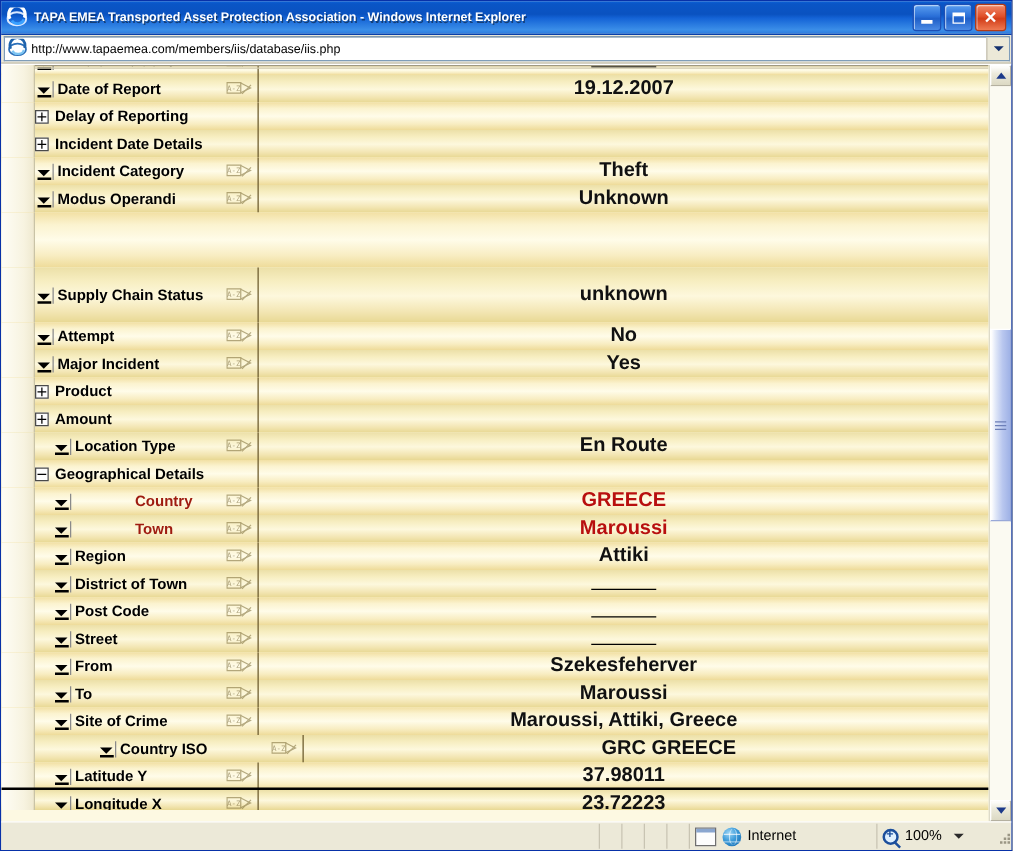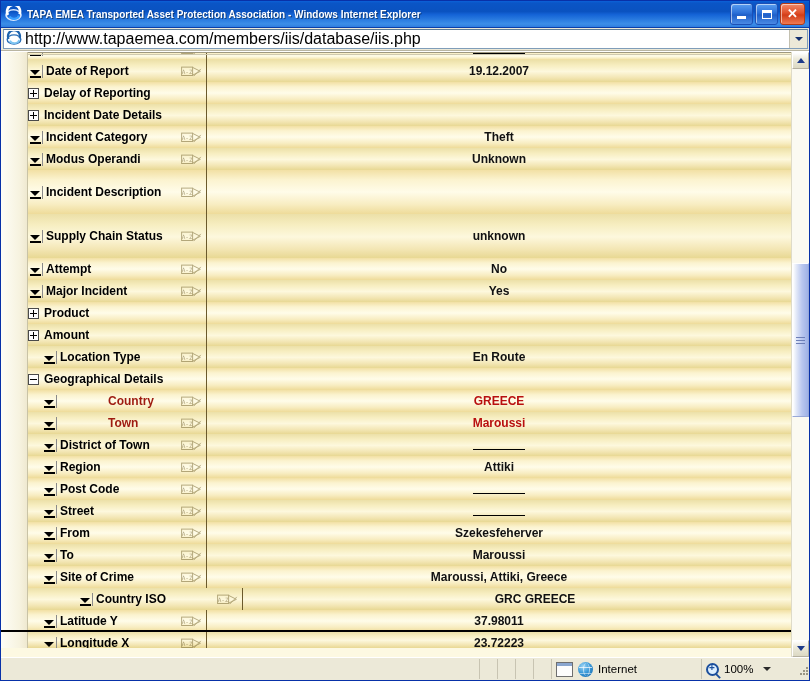--- a/index.html
+++ b/index.html
@@ -57,21 +57,21 @@
     border-bottom:1px solid #b9b5a2;
   }
   .addrbox{
     flex:1 1 auto;height:20px;background:#ffffff;
     border:1px solid #7f9db9;border-top-color:#5b7a96;
     display:flex;align-items:center;margin:0 0 0 1px;
     box-sizing:border-box;
   }
   .addr-ie{width:16px;height:16px;flex:0 0 16px;margin:0 3px 0 2px;position:relative;}
   .addrtext{
-    font-size:16px;color:#000;white-space:nowrap;overflow:hidden;
+    font-size:10px;color:#000;white-space:nowrap;overflow:hidden;
     flex:1 1 auto;
   }
   .addr-drop{
     width:17px;height:18px;flex:0 0 17px;
     background:#ece9d8;border-left:1px solid #c3c0b0;
     display:flex;align-items:center;justify-content:center;
   }
   .caret-dn{
     width:0;height:0;border-left:4px solid transparent;border-right:4px solid transparent;
     border-top:4px solid #14306e;
@@ -105,21 +105,21 @@
     display:flex;align-items:center;
     border-right:1px solid #6b5a2c;
     padding-right:18px;position:relative;
   }
   .valuecell{
     flex:1 1 auto;box-sizing:border-box;
     display:flex;align-items:center;justify-content:center;
     position:relative;
   }
   .valtext{
-    font-size:12px;font-weight:bold;color:#111;
+    font-size:16px;font-weight:bold;color:#111;
     text-align:left;white-space:nowrap;
   }
   .valtext.red{color:#b80f0f;}
   .valdash{
     width:52px;height:0;border-bottom:1.5px solid #000;
     margin-top:8px;
   }
   .lbl{
     font-size:12px;font-weight:bold;color:#000;white-space:nowrap;
     line-height:1;
@@ -380,33 +380,20 @@
                   <path d="M11.6 1.9 L19.4 5.8 L11.6 9.7" fill="none" stroke="#7a6a34" stroke-width="1"></path>
                   <path d="M12.6 10.6 L19.8 3.4" stroke="#7a6a34" stroke-width="1"></path>
                 </svg></span>
             </div>
             <div class="valuecell">
               <span class="valtext">Unknown</span>
             </div>
           </div>
           <div class="row" style="height: 44px;">
             <div class="gutter"></div>
-            <div class="labelcell">
-              <span class="ddl">
-                <span class="tri"></span>
-                <span class="bar"></span>
-              </span>
-              <span class="lbl">Incident Description</span>
-              <span class="sortbtn"><svg width="21" height="13" viewBox="0 0 21 13">
-                  <rect x="0.6" y="1.6" width="11" height="8.4" fill="none" stroke="#7a6a34" stroke-width="1"></rect>
-                  <text x="6.1" y="8.2" font-size="6" font-family="monospace" text-anchor="middle" fill="#6d5d2c">A-Z</text>
-                  <path d="M11.6 1.9 L19.4 5.8 L11.6 9.7" fill="none" stroke="#7a6a34" stroke-width="1"></path>
-                  <path d="M12.6 10.6 L19.8 3.4" stroke="#7a6a34" stroke-width="1"></path>
-                </svg></span>
-            </div>
           </div>
           <div class="row alt" style="height: 44px;">
             <div class="gutter"></div>
             <div class="labelcell">
               <span class="ddl">
                 <span class="tri"></span>
                 <span class="bar"></span>
               </span>
               <span class="lbl">Supply Chain Status</span>
               <span class="sortbtn"><svg width="21" height="13" viewBox="0 0 21 13">
@@ -532,56 +519,56 @@
                   <rect x="0.6" y="1.6" width="11" height="8.4" fill="none" stroke="#7a6a34" stroke-width="1"></rect>
                   <text x="6.1" y="8.2" font-size="6" font-family="monospace" text-anchor="middle" fill="#6d5d2c">A-Z</text>
                   <path d="M11.6 1.9 L19.4 5.8 L11.6 9.7" fill="none" stroke="#7a6a34" stroke-width="1"></path>
                   <path d="M12.6 10.6 L19.8 3.4" stroke="#7a6a34" stroke-width="1"></path>
                 </svg></span>
             </div>
             <div class="valuecell">
               <span class="valtext red">Maroussi</span>
             </div>
           </div>
+          <div class="row" style="height: 22px;">
+            <div class="gutter"></div>
+            <div class="labelcell indent">
+              <span class="ddl">
+                <span class="tri"></span>
+                <span class="bar"></span>
+              </span>
+              <span class="lbl">Region</span>
+              <span class="sortbtn"><svg width="21" height="13" viewBox="0 0 21 13">
+                  <rect x="0.6" y="1.6" width="11" height="8.4" fill="none" stroke="#7a6a34" stroke-width="1"></rect>
+                  <text x="6.1" y="8.2" font-size="6" font-family="monospace" text-anchor="middle" fill="#6d5d2c">A-Z</text>
+                  <path d="M11.6 1.9 L19.4 5.8 L11.6 9.7" fill="none" stroke="#7a6a34" stroke-width="1"></path>
+                  <path d="M12.6 10.6 L19.8 3.4" stroke="#7a6a34" stroke-width="1"></path>
+                </svg></span>
+            </div>
+            <div class="valuecell">
+              <span class="valtext">Attiki</span>
+            </div>
+          </div>
           <div class="row alt" style="height: 22px;">
             <div class="gutter"></div>
             <div class="labelcell indent">
               <span class="ddl">
                 <span class="tri"></span>
                 <span class="bar"></span>
               </span>
               <span class="lbl">District of Town</span>
               <span class="sortbtn"><svg width="21" height="13" viewBox="0 0 21 13">
                   <rect x="0.6" y="1.6" width="11" height="8.4" fill="none" stroke="#7a6a34" stroke-width="1"></rect>
                   <text x="6.1" y="8.2" font-size="6" font-family="monospace" text-anchor="middle" fill="#6d5d2c">A-Z</text>
                   <path d="M11.6 1.9 L19.4 5.8 L11.6 9.7" fill="none" stroke="#7a6a34" stroke-width="1"></path>
                   <path d="M12.6 10.6 L19.8 3.4" stroke="#7a6a34" stroke-width="1"></path>
                 </svg></span>
             </div>
             <div class="valuecell">
               <span class="valdash"></span>
-            </div>
-          </div>
-          <div class="row" style="height: 22px;">
-            <div class="gutter"></div>
-            <div class="labelcell indent">
-              <span class="ddl">
-                <span class="tri"></span>
-                <span class="bar"></span>
-              </span>
-              <span class="lbl">Region</span>
-              <span class="sortbtn"><svg width="21" height="13" viewBox="0 0 21 13">
-                  <rect x="0.6" y="1.6" width="11" height="8.4" fill="none" stroke="#7a6a34" stroke-width="1"></rect>
-                  <text x="6.1" y="8.2" font-size="6" font-family="monospace" text-anchor="middle" fill="#6d5d2c">A-Z</text>
-                  <path d="M11.6 1.9 L19.4 5.8 L11.6 9.7" fill="none" stroke="#7a6a34" stroke-width="1"></path>
-                  <path d="M12.6 10.6 L19.8 3.4" stroke="#7a6a34" stroke-width="1"></path>
-                </svg></span>
-            </div>
-            <div class="valuecell">
-              <span class="valtext">Attiki</span>
             </div>
           </div>
           <div class="row" style="height: 22px;">
             <div class="gutter"></div>
             <div class="labelcell indent">
               <span class="ddl">
                 <span class="tri"></span>
                 <span class="bar"></span>
               </span>
               <span class="lbl">Post Code</span>

